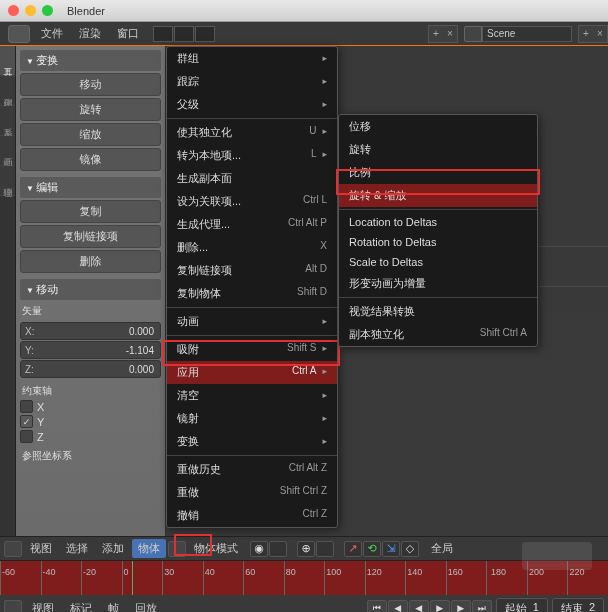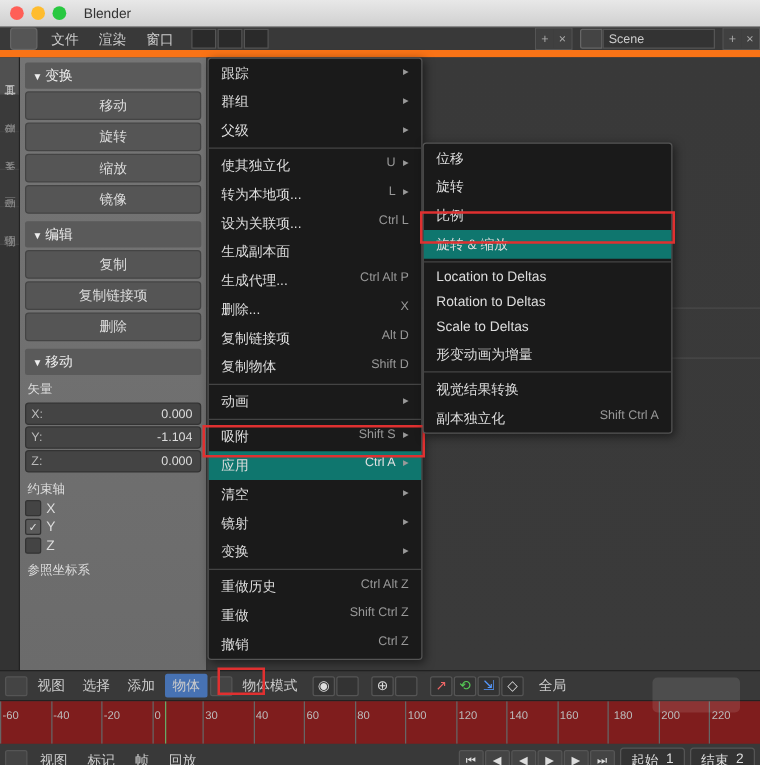--- a/index.html
+++ b/index.html
@@ -1,21 +1,21 @@
 <!DOCTYPE html>
 <html><head>
 <meta charset="utf-8">
 <style>
 *{margin:0;padding:0;box-sizing:border-box;font-family:sans-serif;font-size:11px;color:#ddd;user-select:none}
 body{background:#393939;width:608px;height:612px;overflow:hidden;position:relative}
 .titlebar{height:22px;background:linear-gradient(#e8e8e8,#d0d0d0);display:flex;align-items:center;padding:0 8px;gap:6px;border-bottom:1px solid #999}
 .tb-btn{width:11px;height:11px;border-radius:50%}
 .tb-red{background:#ff5f57}.tb-yel{background:#febc2e}.tb-grn{background:#28c840}
 .titlebar span{color:#333;font-weight:normal;margin-left:8px}
-.topmenu{height:24px;background:#393939;display:flex;align-items:center;border-bottom:6px solid #f97316}
+.topmenu{height:24px;background:#393939;display:flex;align-items:center;border-bottom:1px solid #f97316}
 .topmenu .icon{width:22px;height:18px;background:#555;border:1px solid #666;border-radius:3px;margin:0 3px 0 8px}
 .topmenu .mi{padding:3px 8px;color:#ccc}
 .topmenu .spacer{flex:1}
 .topmenu .tabicons{display:flex;gap:1px;margin:0 6px}
 .tabicons div{width:20px;height:16px;background:#2a2a2a;border:1px solid #555}
 .plus-x{display:flex;gap:0;border:1px solid #555}
 .plus-x div{width:14px;height:16px;background:#404040;display:flex;align-items:center;justify-content:center;color:#aaa;font-size:10px}
 .scenebox{display:flex;align-items:center;margin:0 6px}
 .scenebox .scicon{width:18px;height:16px;background:#444;border:1px solid #666;border-radius:2px 0 0 2px}
 .scenebox input{background:#333;border:1px solid #555;height:16px;width:90px;color:#ccc;padding:0 4px;font-size:10px}
@@ -32,21 +32,21 @@
 .numfield .lbl{width:26px;padding:0 4px;color:#bbb;font-size:10px}
 .numfield .val{flex:1;text-align:right;padding:0 6px;color:#ddd;font-size:10px}
 .chk{display:flex;align-items:center;gap:4px;margin:2px 0}
 .chk .box{width:13px;height:13px;background:#444;border:1px solid #333;border-radius:2px;display:flex;align-items:center;justify-content:center;font-size:9px}
 .chk .box.on{background:#5a5a5a}
 .viewport{flex:1;background:#393939;position:relative}
 .grid{position:absolute;inset:0;background:linear-gradient(#393939,#3a3a3a)}
 .gridline{position:absolute;background:#4a4a4a}
 .menu{position:absolute;background:#1a1a1a;border:1px solid #555;border-radius:3px;box-shadow:2px 2px 8px rgba(0,0,0,.5);min-width:172px}
 .menu .mrow{display:flex;justify-content:space-between;padding:4px 10px;color:#ccc;white-space:nowrap}
-.menu .mrow.hov{background:#0f766e;color:#fff}
+.menu .mrow.hov{background:#7f1d1d;color:#fff}
 .menu .mrow .sc{color:#999;font-size:10px;margin-left:16px}
 .menu .mrow.hov .sc{color:#e1e1e1}
 .menu .mrow .arr::after{content:"▸";margin-left:6px;color:#999;font-size:9px}
 .menu .sep{height:1px;background:#444;margin:2px 0}
 .redbox{border:2px solid #e03030;position:absolute;pointer-events:none}
 .bottombar{height:24px;background:#393939;border-top:1px solid #222;display:flex;align-items:center;padding:0 4px;gap:2px}
 .bottombar .bi{padding:2px 6px;color:#ccc}
 .bottombar .bi.hl{background:#4772b3;border-radius:2px}
 .bottombar .icon16{width:18px;height:16px;background:#444;border:1px solid #555;border-radius:2px}
 .bottombar .iconrow{display:flex;gap:1px;margin:0 4px}
@@ -154,46 +154,46 @@
     </div>
   </div>
 
   <div class="viewport">
     <div class="grid"></div>
     <div class="gridline" style="left:0;right:0;top:240px;height:1px"></div>
     <div class="gridline" style="left:0;right:0;top:200px;height:1px"></div>
 
     <div class="menu" style="left:0;top:0;width:172px">
       <div class="mrow">
+          <span>群组</span>
+          <span class="arr"></span>
+        </div>
+      <div class="mrow">
           <span>跟踪</span>
-          <span class="arr"></span>
-        </div>
-      <div class="mrow">
-          <span>群组</span>
           <span class="arr"></span>
         </div>
       <div class="mrow">
           <span>父级</span>
           <span class="arr"></span>
         </div>
       <div class="sep"></div>
       <div class="mrow">
           <span>使其独立化</span>
           <span class="sc arr">U</span>
         </div>
       <div class="mrow">
           <span>转为本地项...</span>
           <span class="sc arr">L</span>
         </div>
       <div class="mrow">
+          <span>生成副本面</span>
+        </div>
+      <div class="mrow">
           <span>设为关联项...</span>
           <span class="sc">Ctrl L</span>
-        </div>
-      <div class="mrow">
-          <span>生成副本面</span>
         </div>
       <div class="mrow">
           <span>生成代理...</span>
           <span class="sc">Ctrl Alt P</span>
         </div>
       <div class="mrow">
           <span>删除...</span>
           <span class="sc">X</span>
         </div>
       <div class="mrow">

